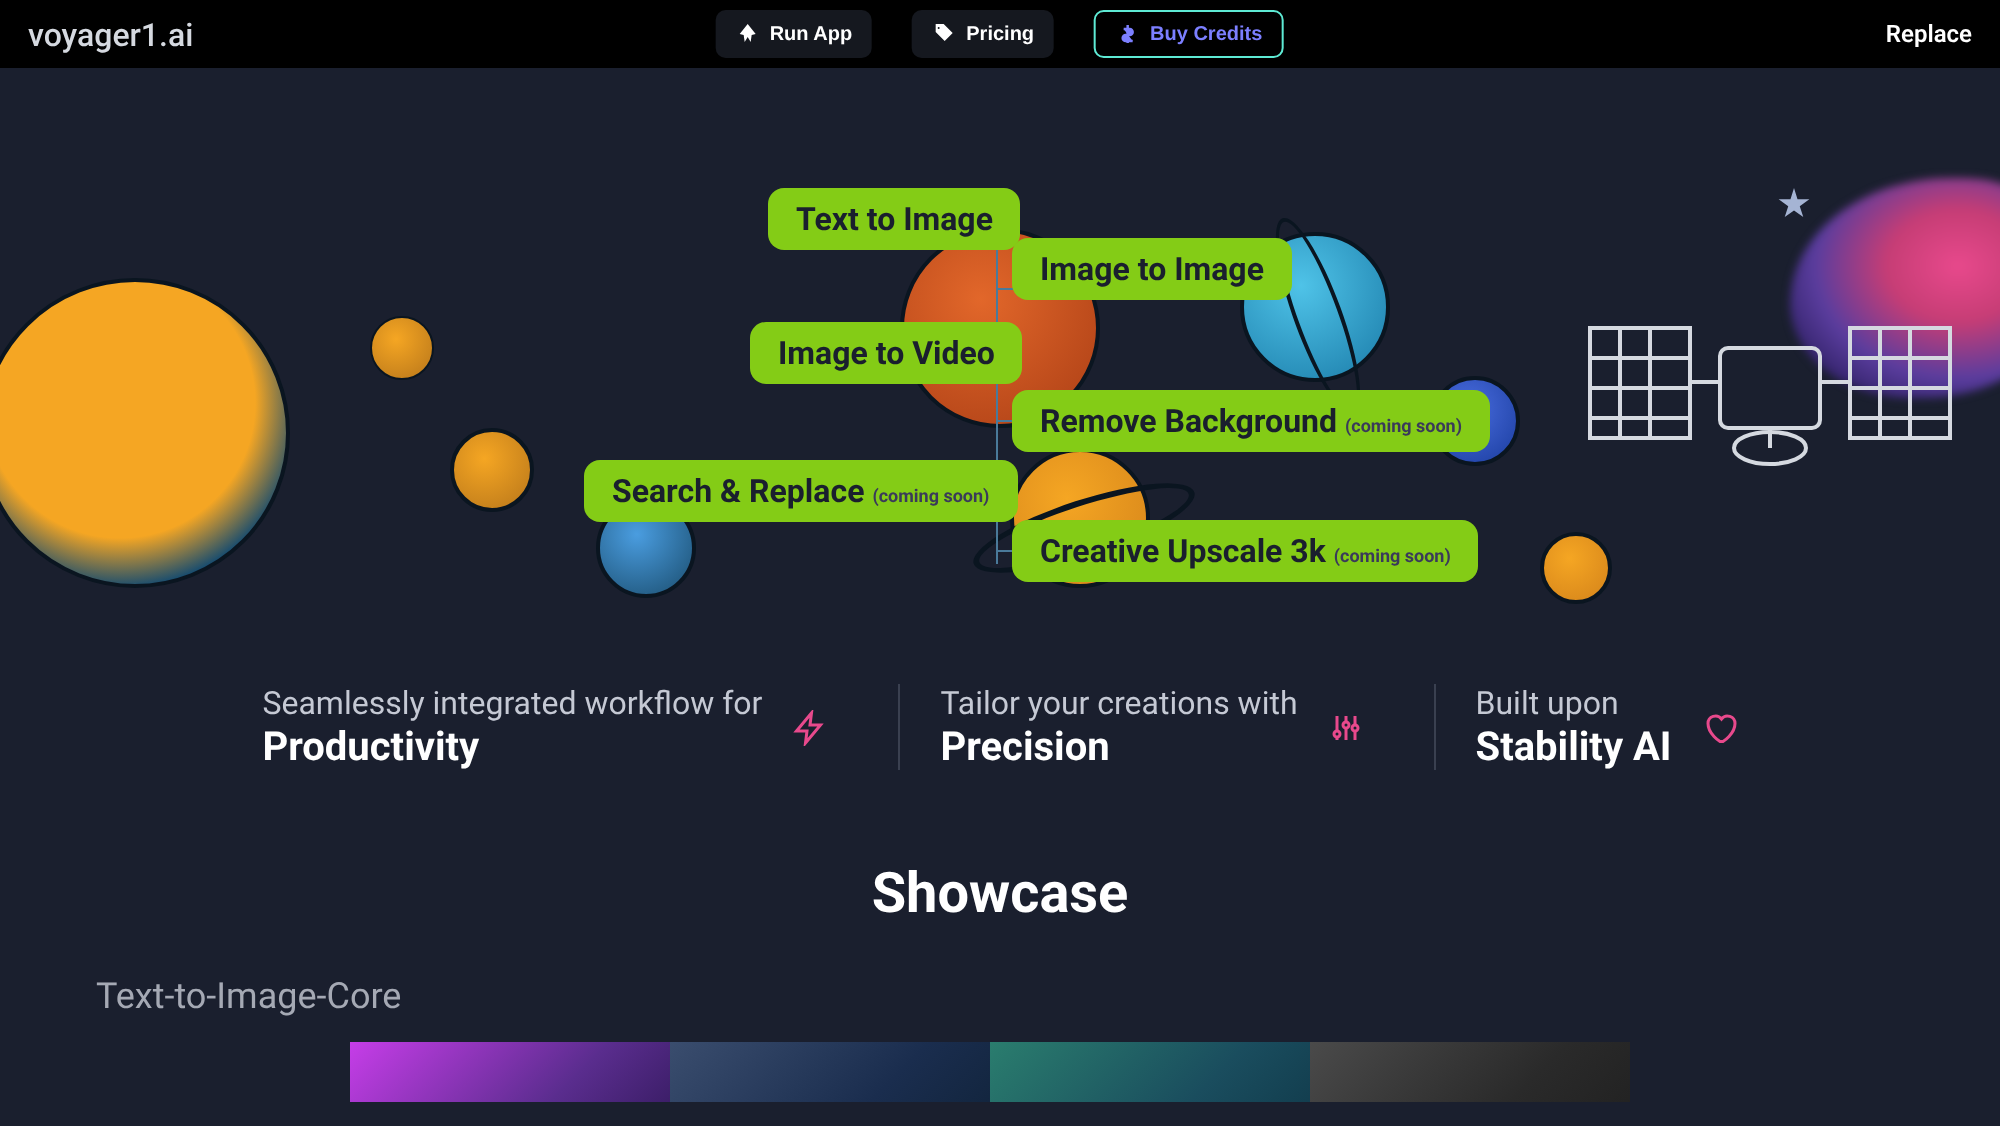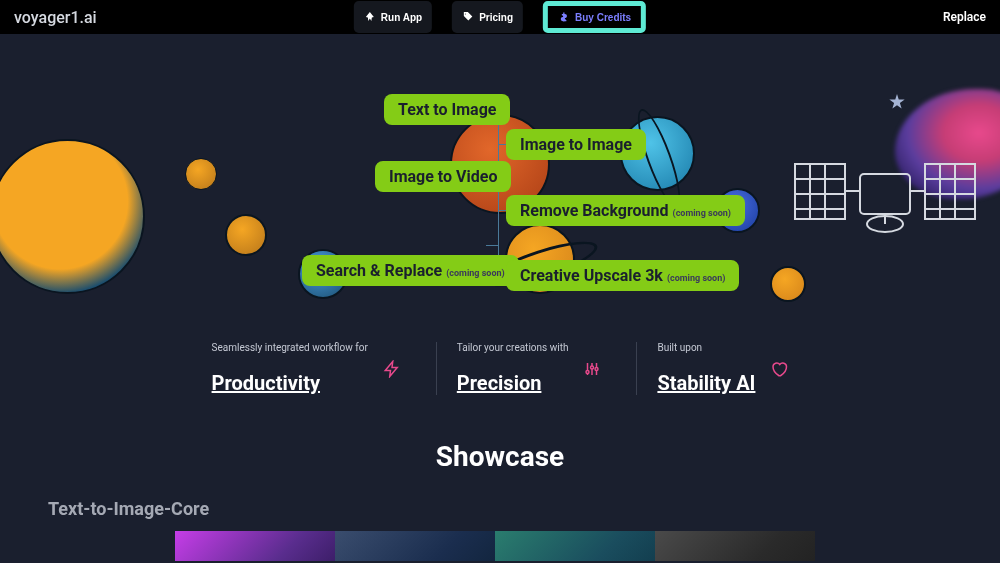--- a/index.html
+++ b/index.html
@@ -46,21 +46,21 @@
       cursor: pointer;
       border: none;
     }
     .nav-btn-dark {
       background: #15181f;
       color: #ffffff;
     }
     .nav-btn-outline {
       background: transparent;
       color: #7c7fff;
-      border: 5px solid #5eead4;
+      border: 1px solid #5eead4;
     }
     .nav-right {
       font-size: 12px;
       font-weight: 600;
       color: #ffffff;
       cursor: pointer;
     }
     .hero {
       position: relative;
       height: 280px;
@@ -204,24 +204,24 @@
       border-radius: 8px;
       white-space: nowrap;
       cursor: pointer;
     }
     .tag .soon {
       font-size: 9px;
       font-weight: 700;
       color: #3a3a5a;
     }
     .tag-1 { left: 384px; top: 60px; }
-    .tag-2 { left: 506px; top: 95px; }
+    .tag-2 { left: 506px; top: 85px; }
     .tag-3 { left: 375px; top: 127px; }
     .tag-4 { left: 506px; top: 161px; }
-    .tag-5 { left: 302px; top: 196px; margin-top: 25px; }
+    .tag-5 { left: 292px; top: 196px; }
     .tag-6 { left: 506px; top: 226px; }
     .connector {
       position: absolute;
       width: 1px;
       background: #4a7a9a;
       left: 498px;
       top: 78px;
       height: 170px;
     }
     .line-left {
@@ -245,43 +245,42 @@
     .feature-item {
       display: flex;
       align-items: center;
       gap: 15px;
       padding: 0 20px;
     }
     .feature-item + .feature-item {
       border-left: 1px solid #3a4050;
     }
     .feature-text-small {
-      font-size: 10px;
+      font-size: 16px;
       color: #c5c9d4;
-      margin-bottom: 18px;
+      margin-bottom: 0;
     }
     .feature-text-large {
       font-size: 20px;
       font-weight: 700;
       color: #ffffff;
-      text-decoration: underline;
     }
     .feature-icon {
       font-size: 18px;
       color: #e8498c;
     }
     .showcase-title {
       text-align: center;
       font-size: 28px;
       font-weight: 700;
       margin-top: 45px;
     }
     .showcase-sub {
       font-size: 18px;
-      font-weight: 700;
+      font-weight: 400;
       color: #a5a9b4;
       margin: 25px 0 12px 48px;
     }
     .gallery {
       display: flex;
       gap: 0;
       margin-left: 175px;
       height: 30px;
       overflow: hidden;
     }

